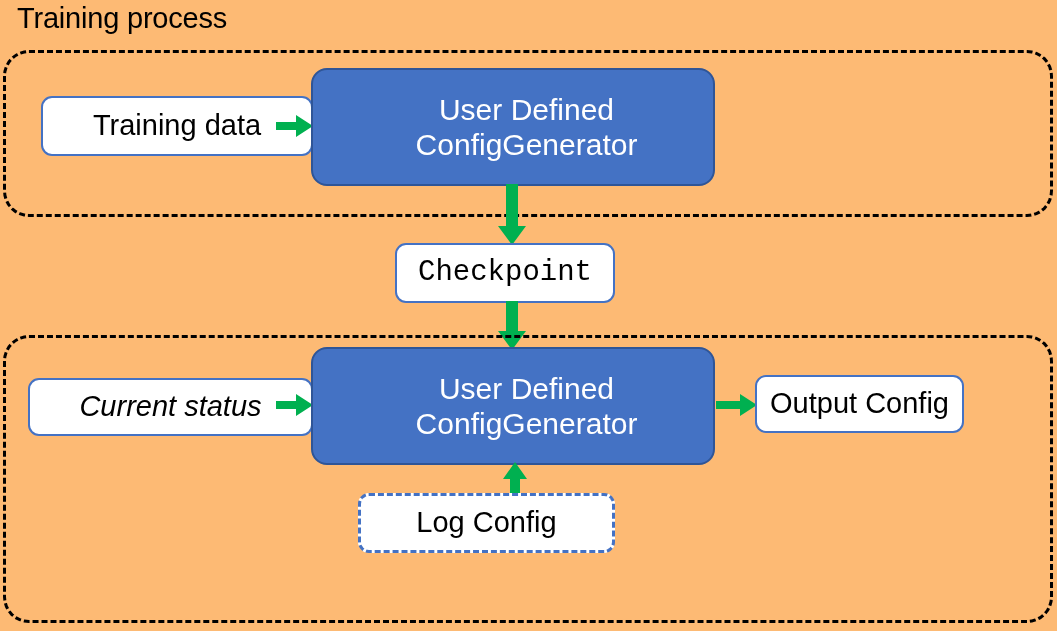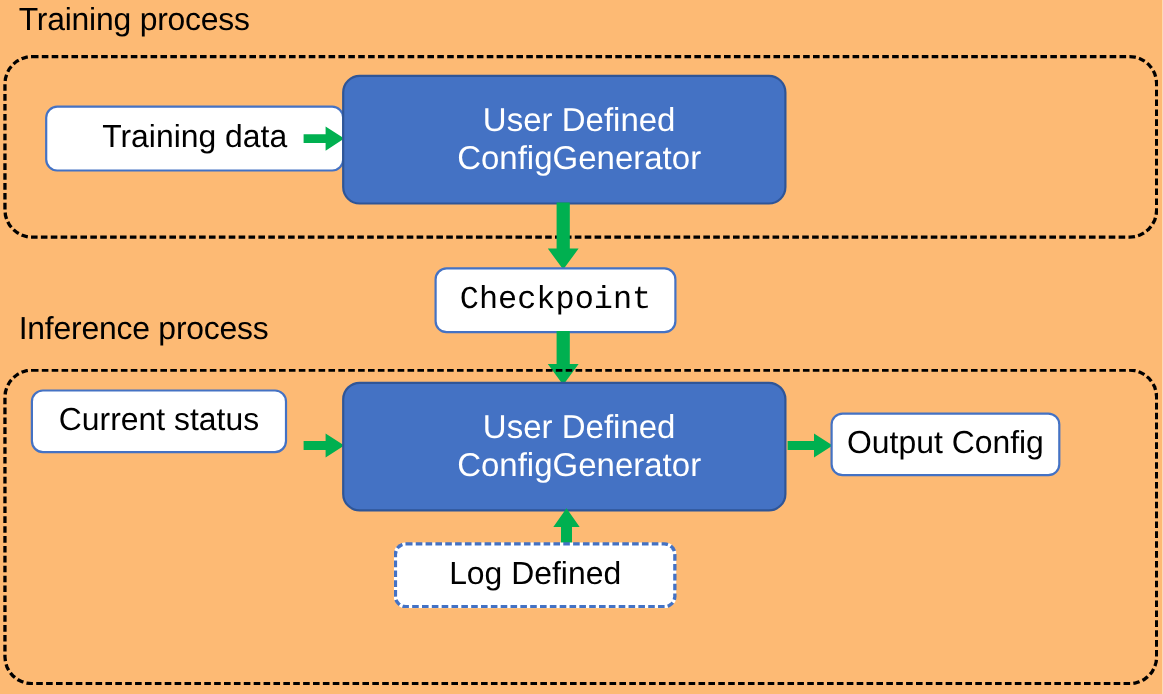--- a/index.html
+++ b/index.html
@@ -124,25 +124,24 @@
   </div>
 
   <div class="node" style="left:395px; top:243px; width:220px; height:60px;font-family:Liberation Mono, monospace;">Checkpoint</div>
 
   <div class="arrow" style="left:497px; top:301px; width:30px; height:50px;">
     <svg width="30" height="50" viewBox="0 0 30 50">
       <path d="M9 0 H21 V30 H29 L15 49 L1 30 H9 Z" fill="#00B050"></path>
     </svg>
   </div>
 
-  <div class="section-label" style="left:17px; top:285px;">Inference process</div>
 
   <div class="group-box" style="left:3px; top:335px; width:1050px; height:288px;"></div>
 
-  <div class="node" style="left:28px; top:354px; width:233px; height:58px;">Current status</div>
+  <div class="node" style="left:28px; top:378px; width:285px; height:58px;font-style:italic;">Current status</div>
 
   <div class="arrow" style="left:276px; top:391px; width:38px; height:28px;">
     <svg width="38" height="28" viewBox="0 0 38 28">
       <path d="M0 10 H20 V3 L37 14 L20 25 V18 H0 Z" fill="#00B050"></path>
     </svg>
   </div>
 
   <div class="node-filled" style="left:311px; top:347px; width:404px; height:118px;">User Defined
 ConfigGenerator</div>
 
@@ -153,16 +152,16 @@
   </div>
 
   <div class="node" style="left:755px; top:375px; width:209px; height:58px;">Output Config</div>
 
   <div class="arrow" style="left:502px; top:462px; width:26px; height:36px;">
     <svg width="26" height="36" viewBox="0 0 26 36">
       <path d="M13 0 L25 17 H18 V36 H8 V17 H1 Z" fill="#00B050"></path>
     </svg>
   </div>
 
-  <div class="node-trigger" style="left:358px; top:493px; width:257px; height:60px;">Log Defined</div>
+  <div class="node-trigger" style="left:358px; top:493px; width:257px; height:60px;">Log Config</div>
 
 
 </div>
 
 </body></html>

